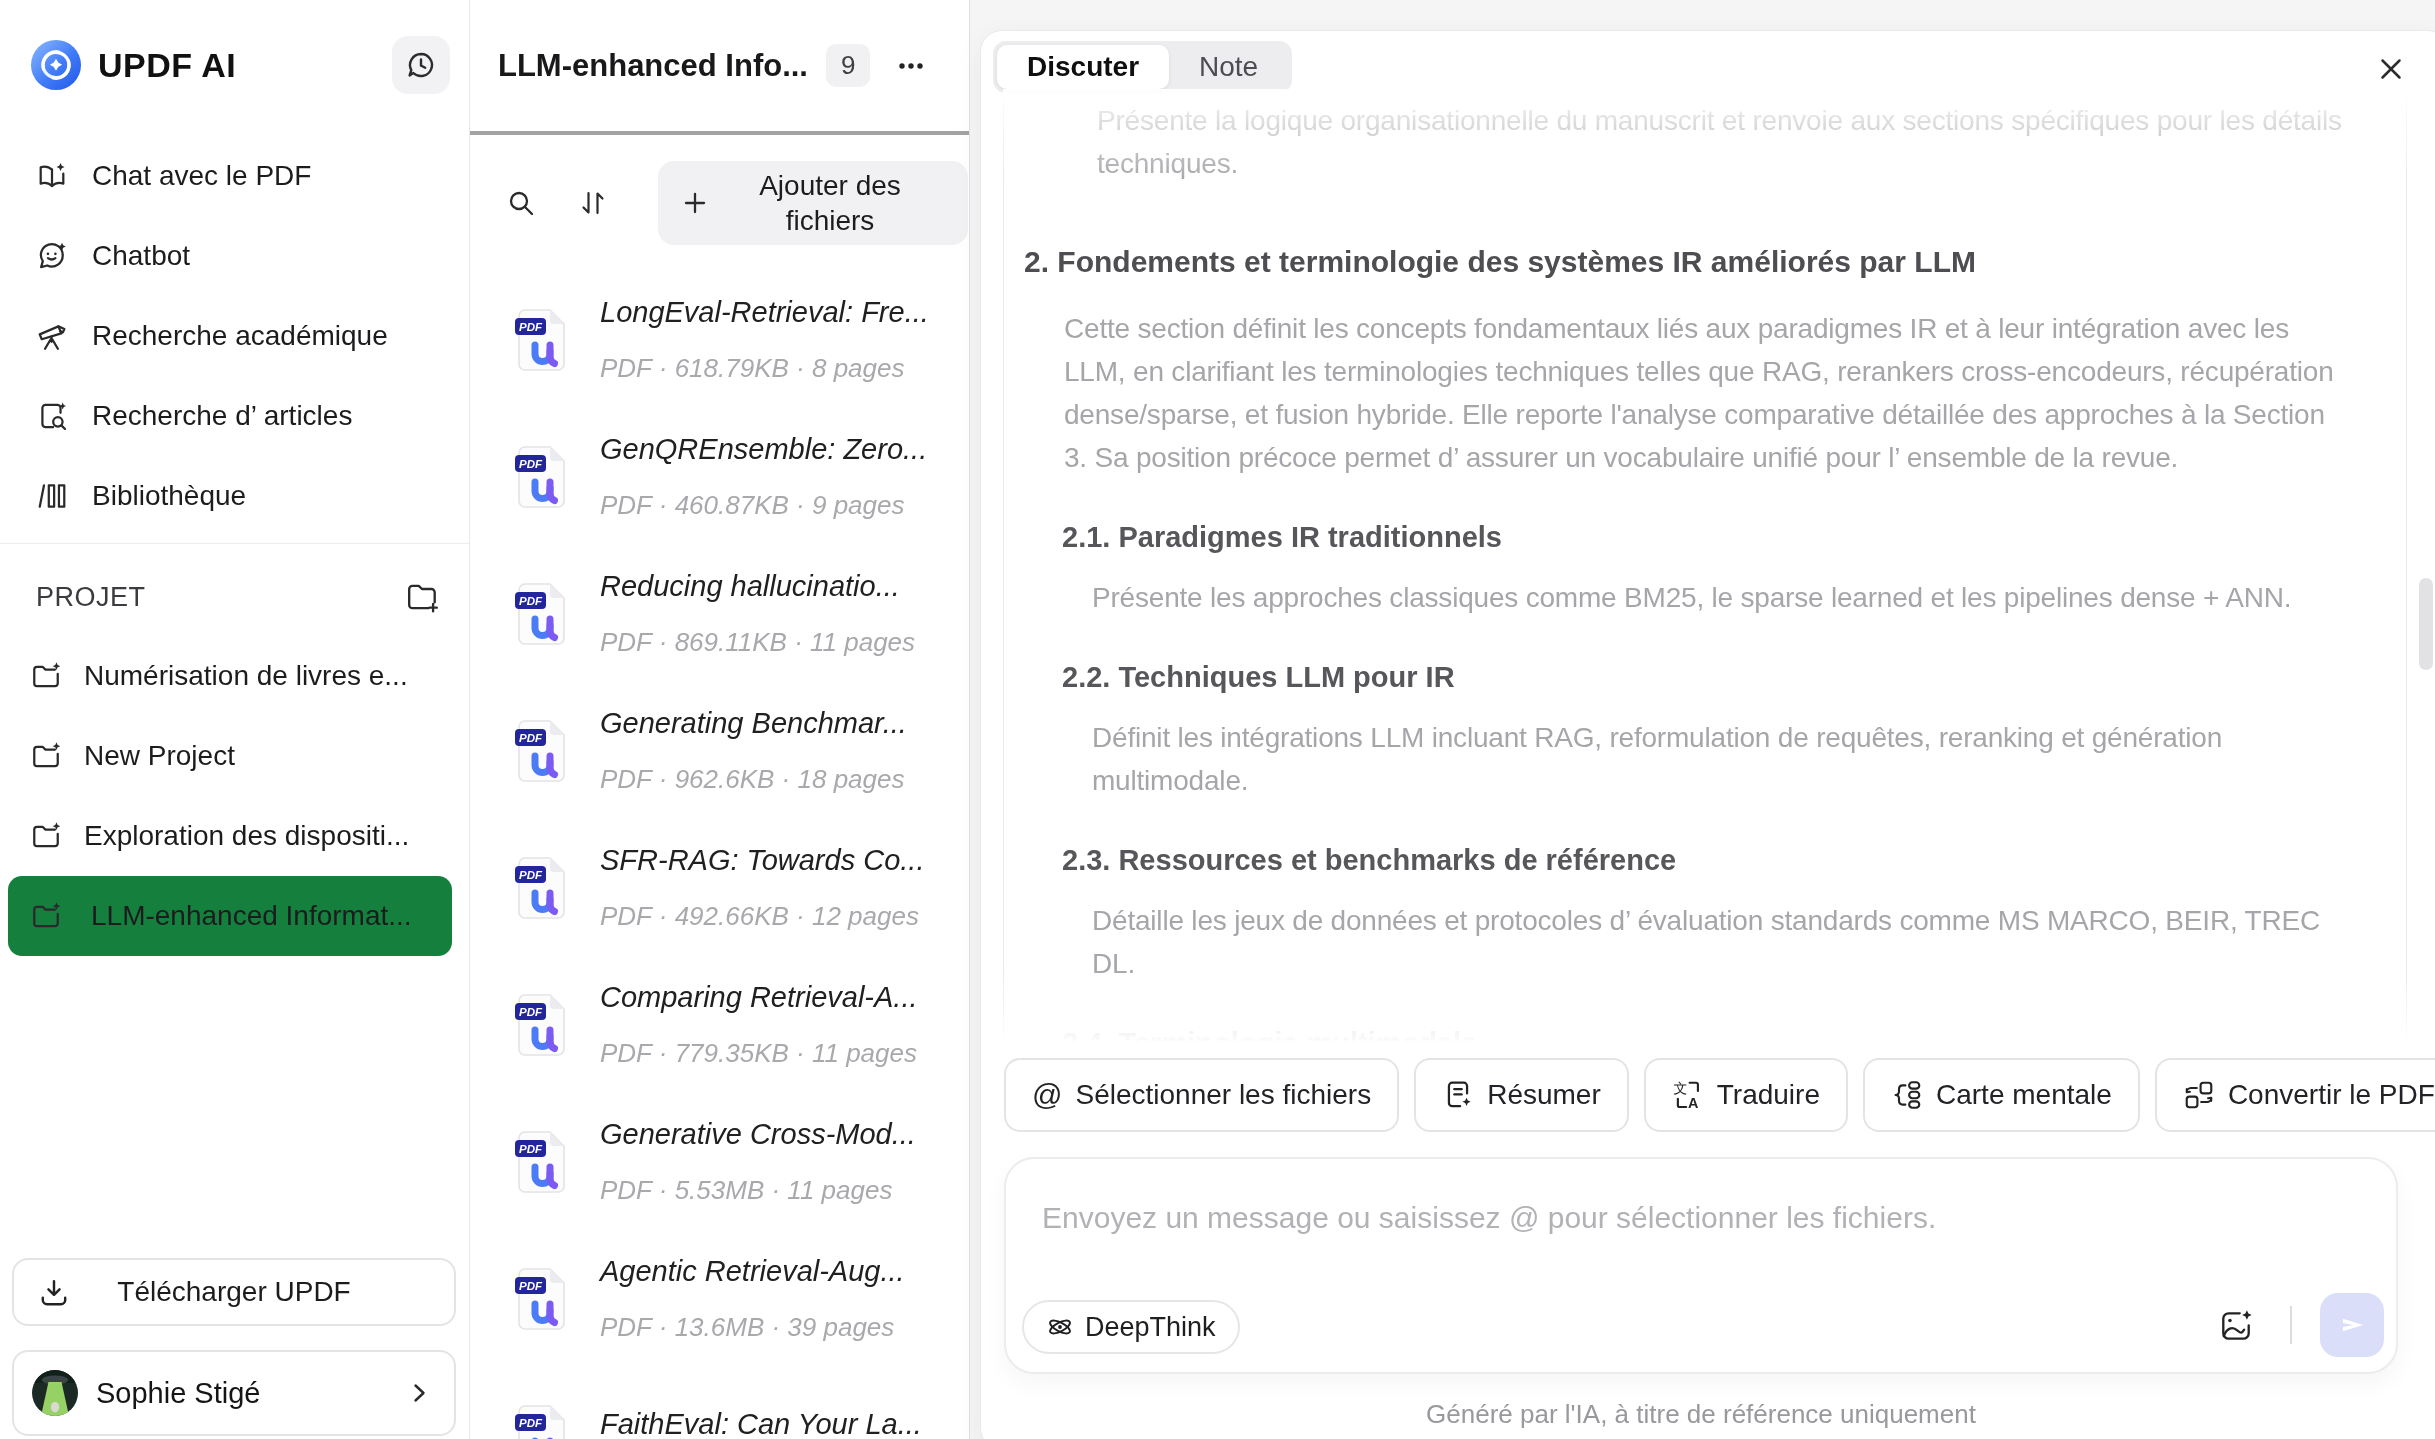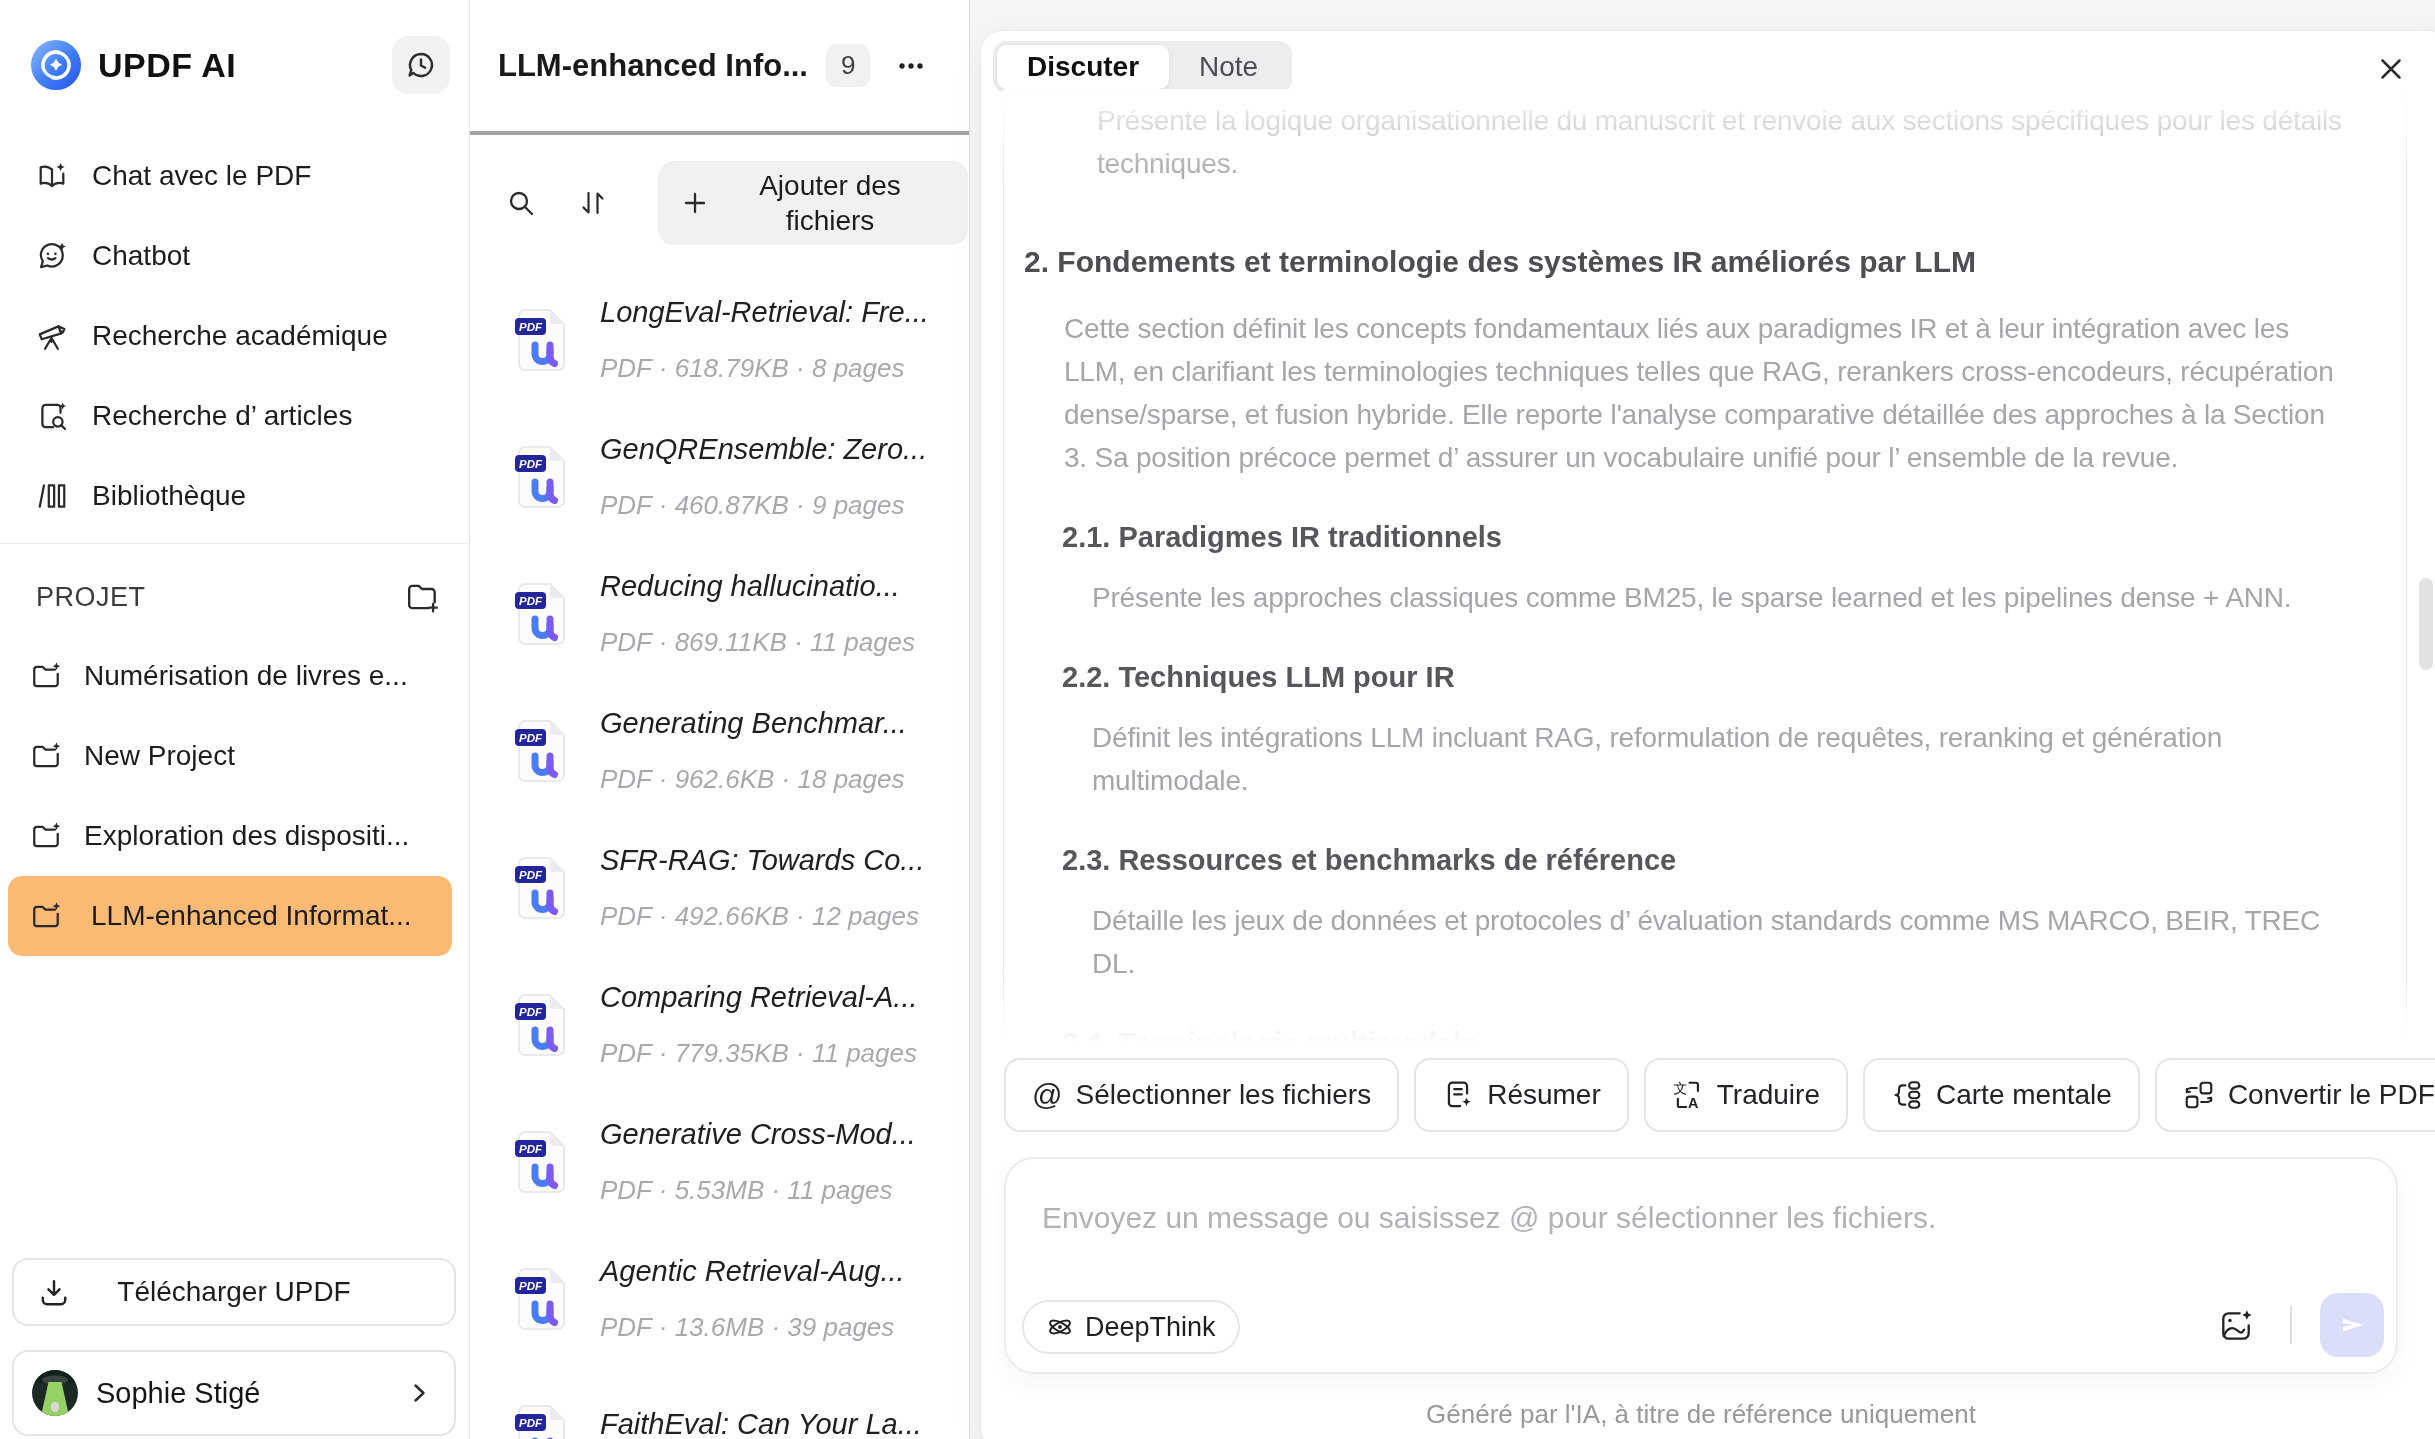--- a/index.html
+++ b/index.html
@@ -22,21 +22,21 @@
   .nav-item .lbl { font-size:28px; color:#1c1c1e; white-space:nowrap; }
   .nav-icon { width:34px; color:#2a2a2c; flex:0 0 34px; }
   .side-divider { position:absolute; left:0; top:543px; width:469px; height:1px; background:#ececee; }
   .projet-row { position:absolute; left:0; top:566px; width:470px; height:62px;
                 display:flex; align-items:center; padding:0 30px 0 36px; }
   .projet-lbl { font-size:27px; color:#3c3c40; letter-spacing:.5px; }
   .projet-row .spacer { flex:1; }
   .proj-list { position:absolute; left:0; top:636px; width:470px; }
   .proj-item { height:80px; margin:0 18px 0 8px; display:flex; align-items:center;
                padding-left:22px; gap:20px; border-radius:14px; cursor:pointer; }
-  .proj-item.selected { background:#fdba74;gap:27px; }
+  .proj-item.selected { background:#15803d;gap:27px; }
   .proj-item .lbl { font-size:28px; color:#1c1c1e; white-space:nowrap; overflow:hidden; }
   .download-btn { position:absolute; left:12px; top:1258px; width:444px; height:68px;
                   border:2px solid #e4e4e7; border-radius:16px; background:#fff; }
   .download-btn .dl-ic { position:absolute; left:24px; top:17px; color:#232325; }
   .download-btn .lbl { position:absolute; left:0; top:0; width:100%; height:100%;
                        display:flex; align-items:center; justify-content:center; font-size:28px; color:#1c1c1e; }
   .user-card { position:absolute; left:12px; top:1350px; width:444px; height:86px;
                border:2px solid #e4e4e7; border-radius:16px; background:#fff;
                display:flex; align-items:center; padding:0 22px 0 18px; gap:18px; }
   .user-name { font-size:29px; color:#151517; flex:1; }

